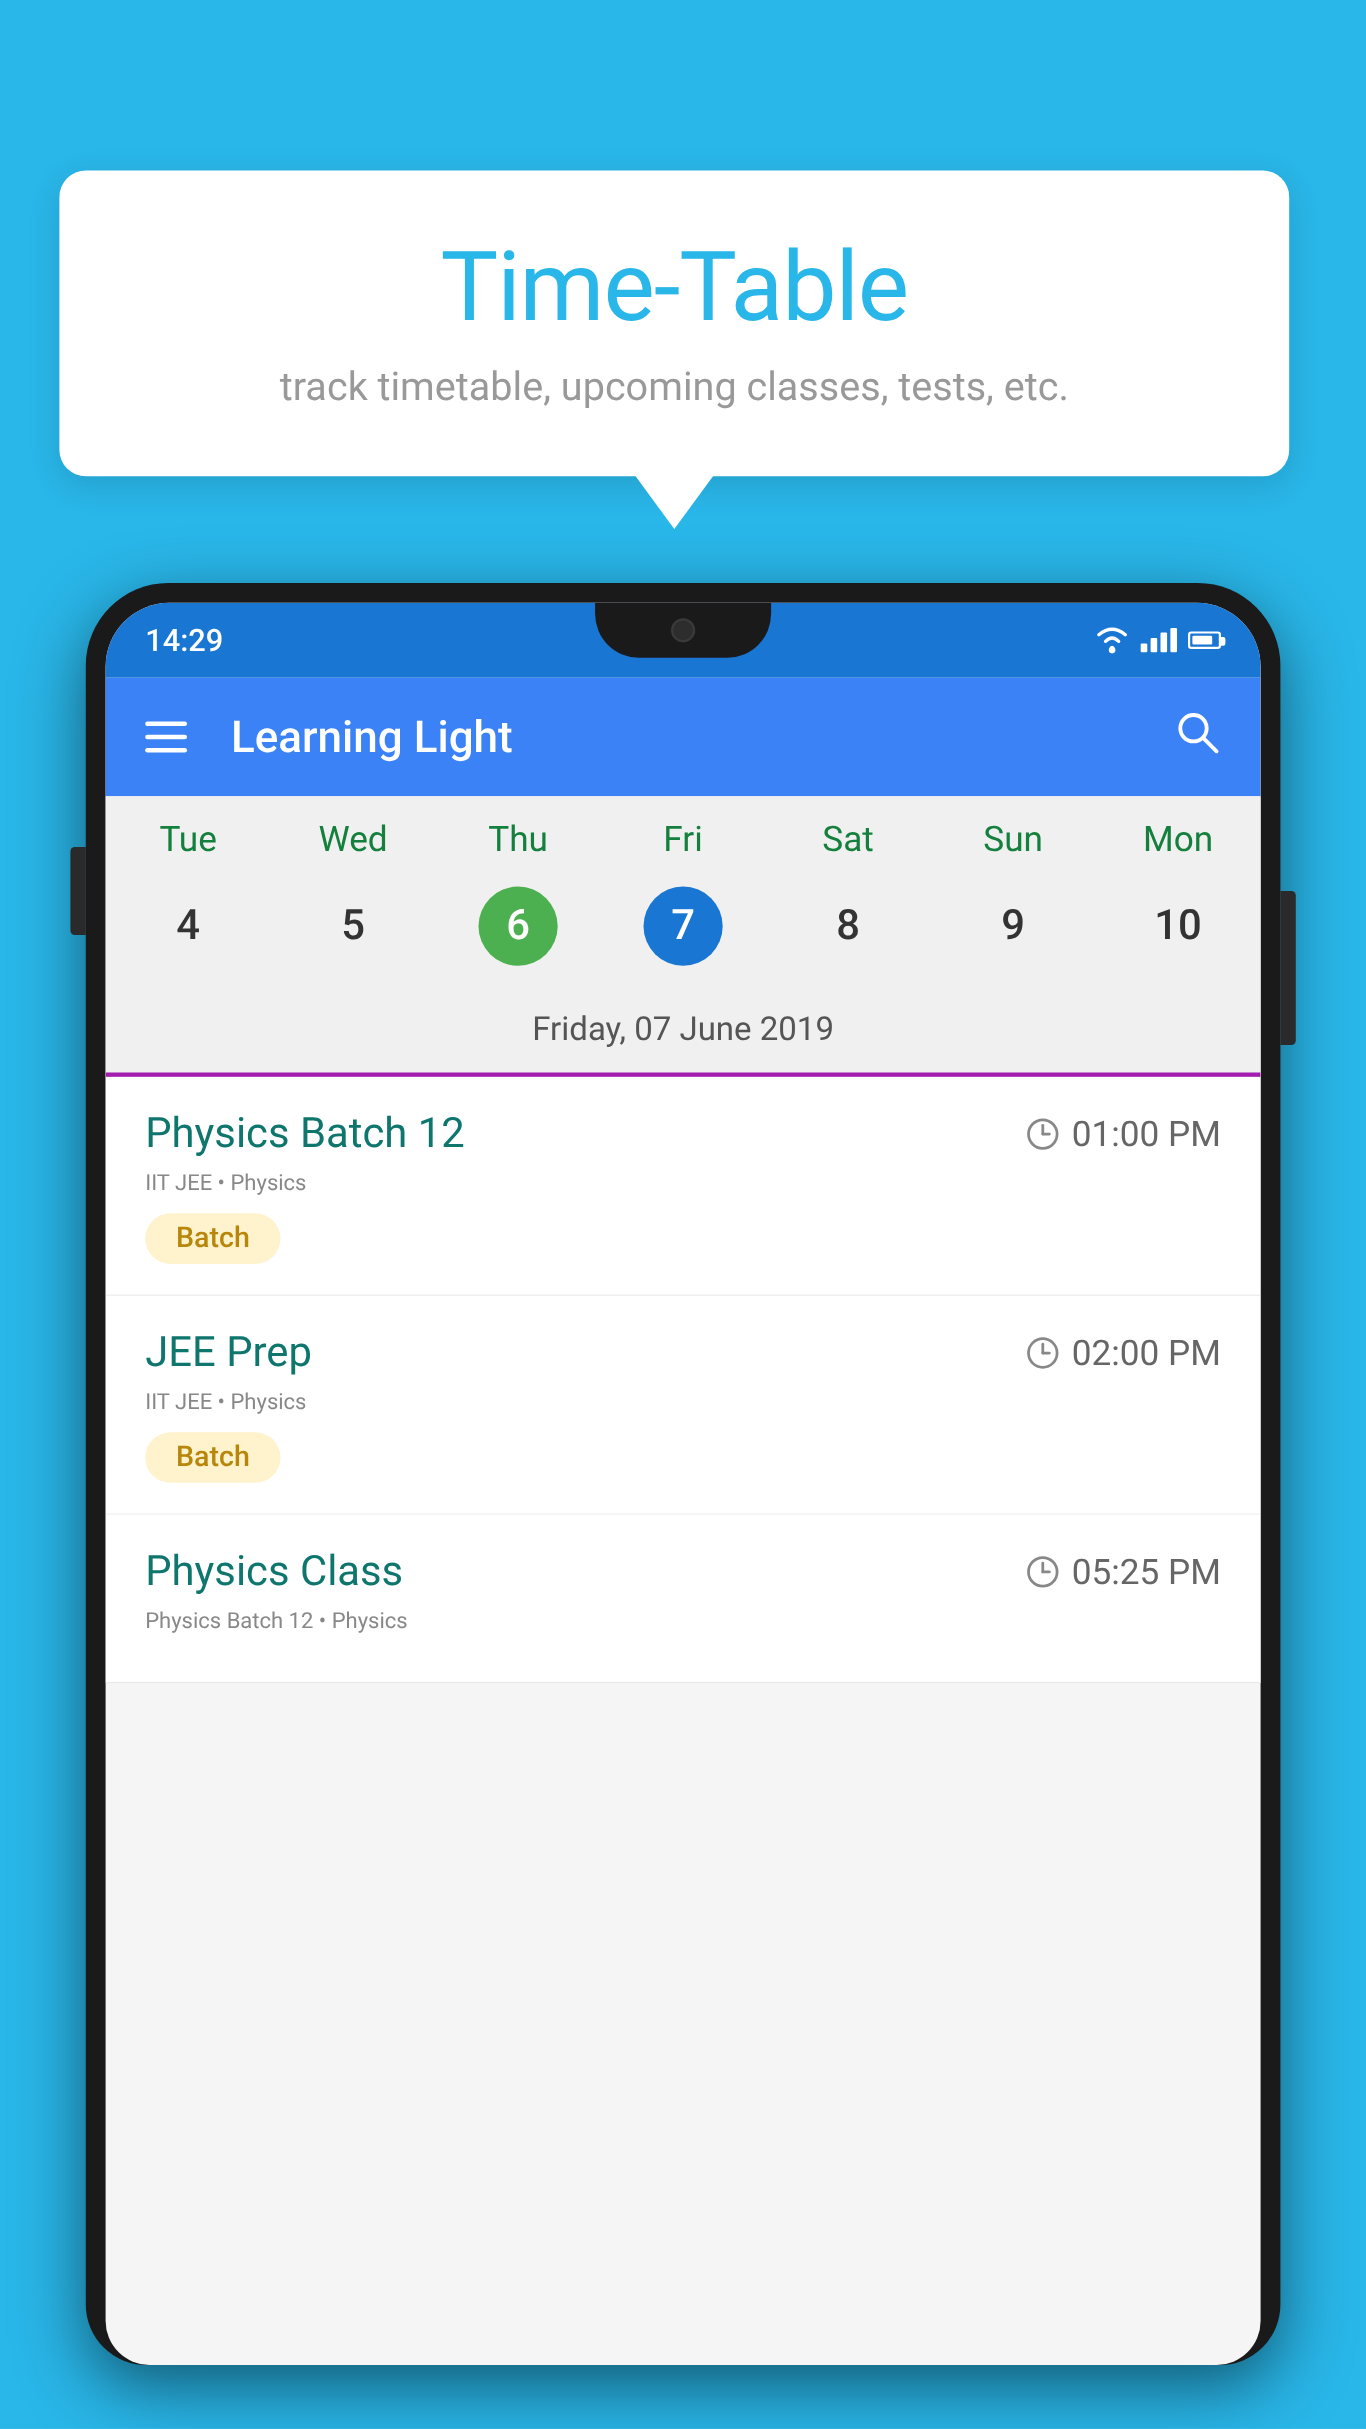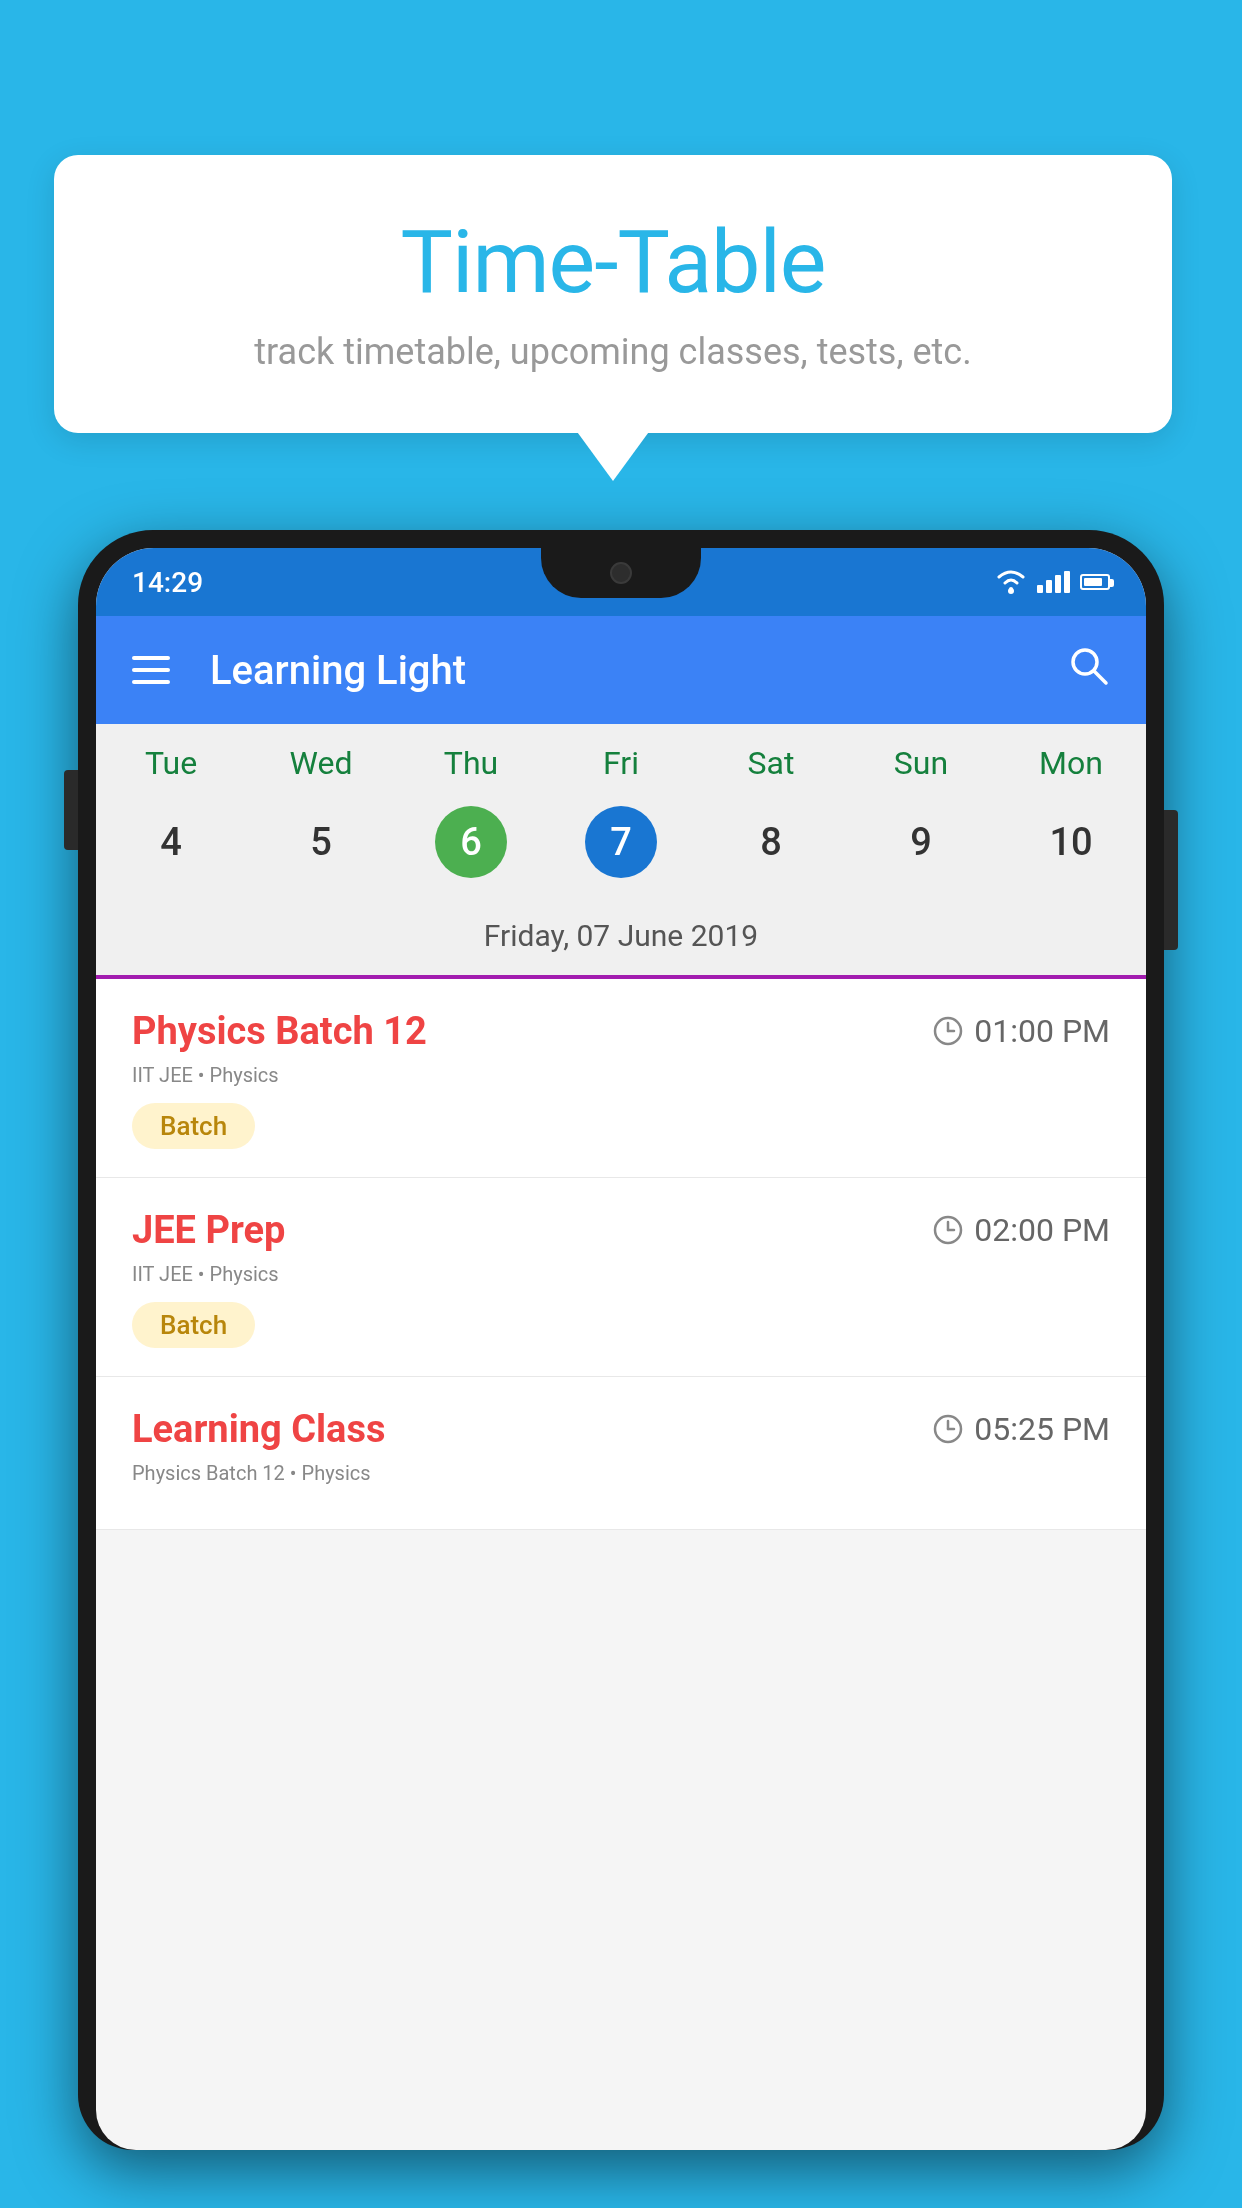--- a/index.html
+++ b/index.html
@@ -272,22 +272,22 @@
 
     .schedule-item-header {
       display: flex;
       justify-content: space-between;
       align-items: center;
       margin-bottom: 10px;
     }
 
     .class-name {
       font-size: 38px;
-      font-weight: 700;
-      color: #ef4444;
+      font-weight: 400;
+      color: #0f766e;
     }
 
     .class-time {
       display: flex;
       align-items: center;
       gap: 10px;
       font-size: 32px;
       color: #666;
     }
 
@@ -478,21 +478,21 @@
                 </svg>
                 02:00 PM
               </span>
             </div>
             <div class="class-subtitle">IIT JEE • Physics</div>
             <span class="batch-tag">Batch</span>
           </div>
 
           <div class="schedule-item">
             <div class="schedule-item-header">
-              <span class="class-name">Learning Class</span>
+              <span class="class-name">Physics Class</span>
               <span class="class-time">
                 <svg width="32" height="32" viewBox="0 0 32 32">
                   <circle cx="16" cy="16" r="13" stroke="#888" stroke-width="2.5" fill="none"></circle>
                   <line x1="16" y1="8" x2="16" y2="16" stroke="#888" stroke-width="2.5" stroke-linecap="round"></line>
                   <line x1="16" y1="16" x2="22" y2="16" stroke="#888" stroke-width="2.5" stroke-linecap="round"></line>
                 </svg>
                 05:25 PM
               </span>
             </div>
             <div class="class-subtitle">Physics Batch 12 • Physics</div>

